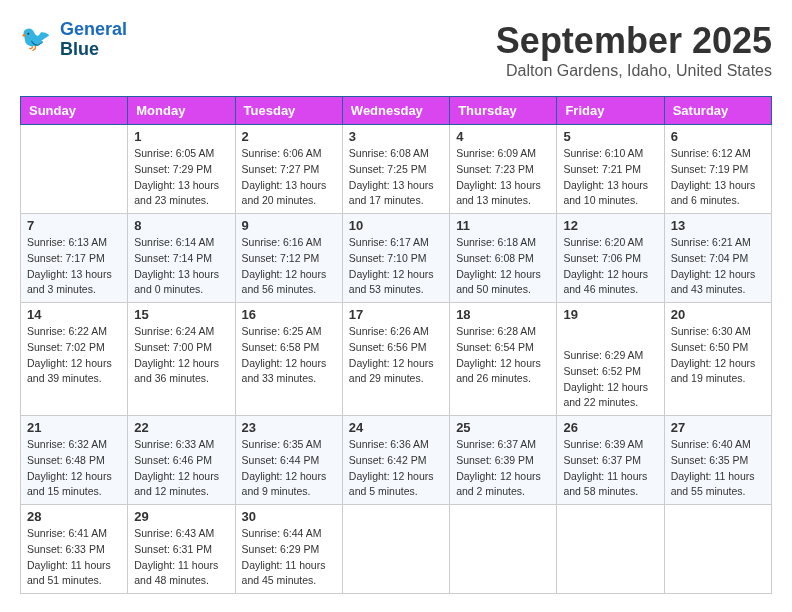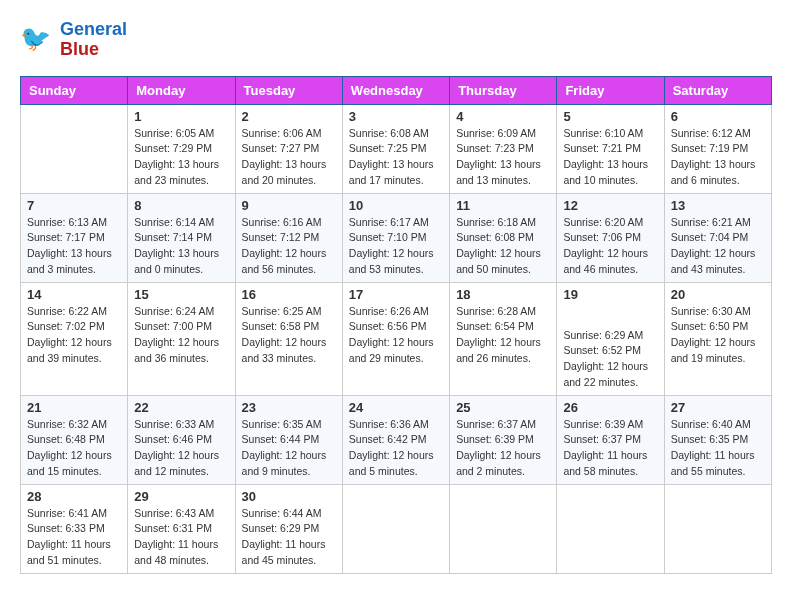--- a/index.html
+++ b/index.html
@@ -21,21 +21,21 @@
       align-items: center;
       gap: 4px;
     }
     .logo-text {
       font-size: 18px;
       font-weight: bold;
       color: #333;
       line-height: 1.1;
     }
     .logo-text span {
-      color: #b91c1c;
+      color: #0c4a6e;
     }
     .logo-bird {
       width: 36px;
       height: 36px;
     }
     .title-block {
       text-align: right;
     }
     .month-title {
       font-size: 36px;
@@ -95,20 +95,24 @@
 <div class="header">
   <div class="logo">
     <svg class="logo-bird" viewBox="0 0 40 40">
       <text x="0" y="28" font-size="28" fill="#1a6bbf">🐦</text>
     </svg>
     <div class="logo-text">
       <span style="color:#1a6bbf">General</span><br>
       <span>Blue</span>
     </div>
   </div>
+  <div class="title-block">
+    <div class="month-title">September 2025</div>
+    <div class="location">Dalton Gardens, Idaho, United States</div>
+  </div>
 </div>
 
 <table class="calendar">
   <thead>
     <tr>
     <th>Sunday</th>
         <th>Monday</th>
         <th>Tuesday</th>
         <th>Wednesday</th>
         <th>Thursday</th>

